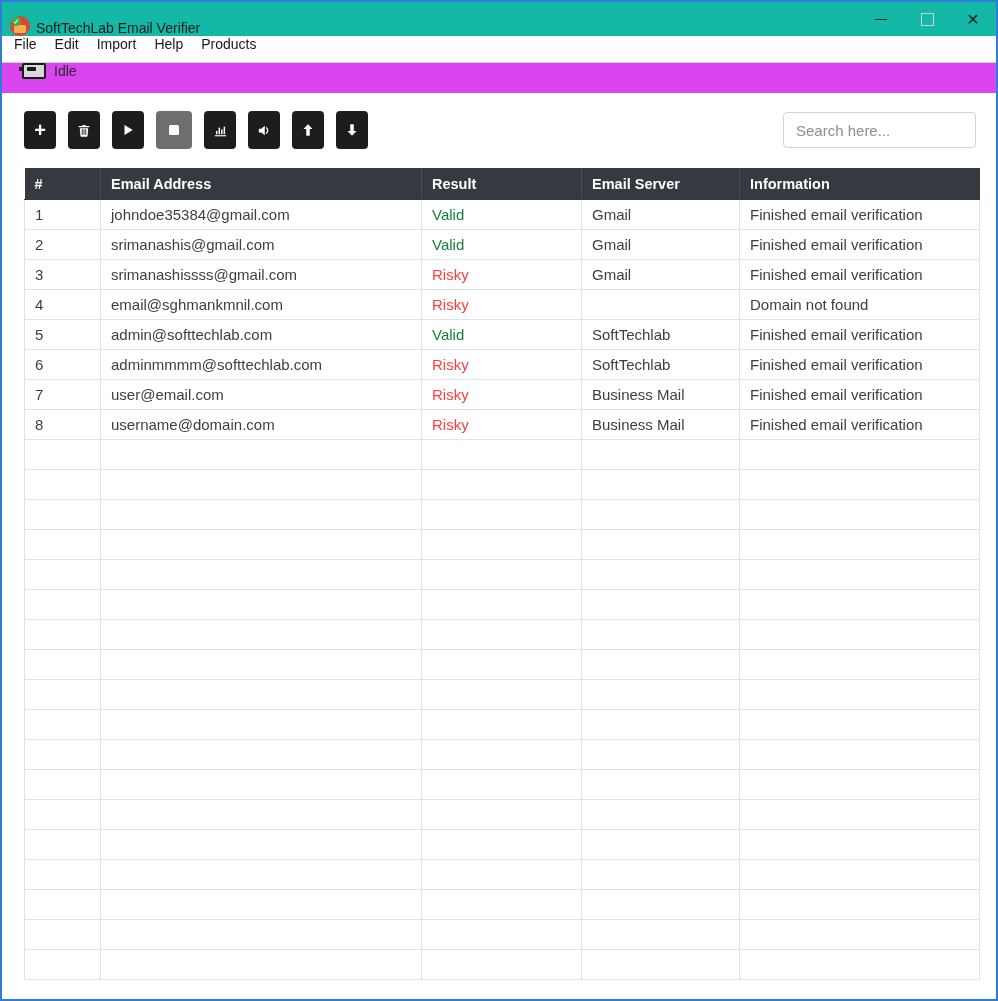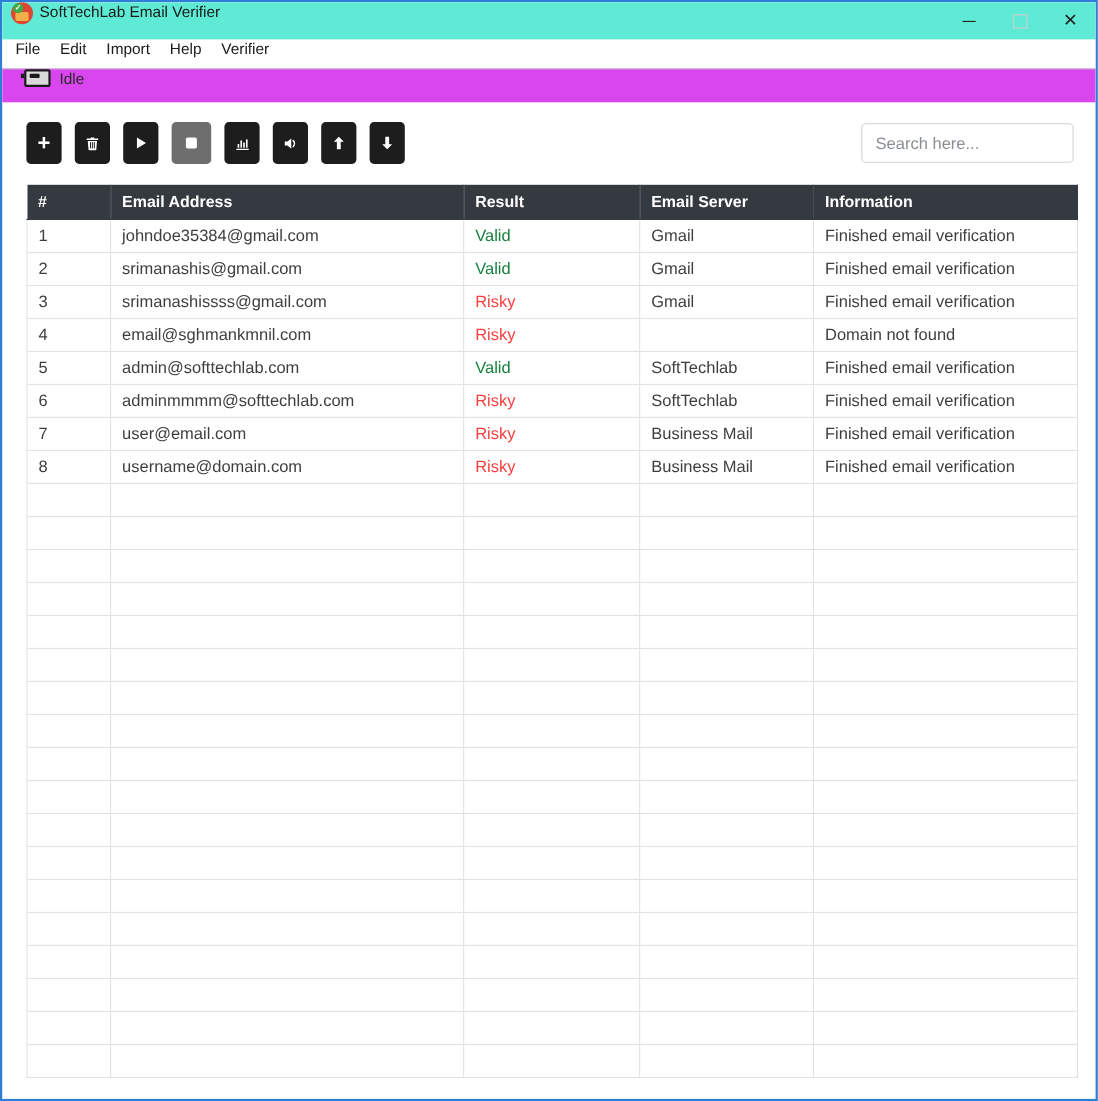--- a/index.html
+++ b/index.html
@@ -3,21 +3,21 @@
 <meta charset="utf-8">
 <style>
   html,body{margin:0;padding:0;}
   body{
     width:998px;height:1001px;box-sizing:border-box;
     border:2px solid #2e7ed8;background:#fff;overflow:hidden;
     font-family:"Liberation Sans",sans-serif;color:#222;
     position:relative;
   }
   
-  .titlebar{height:34px;display:flex;align-items:flex-start;background:#5eead4;}
+  .titlebar{height:34px;display:flex;align-items:flex-end;background:#14b8a6;}
   .app-icon{width:20px;height:20px;border-radius:50%;background:#dd4632;margin-left:8px;position:relative;flex:0 0 auto;}
   .app-icon .envelope{position:absolute;left:4px;bottom:3px;width:12px;height:8px;background:#f2b04a;border-radius:1.5px;}
   .app-icon .badge{position:absolute;left:2px;top:1px;width:9px;height:9px;border-radius:50%;background:#3fae49;color:#fff;
     font-size:7px;line-height:9px;text-align:center;font-weight:bold;}
   .title-text{margin-left:6px;font-size:14px;color:#1a1a1a;}
   .win-controls{margin-left:auto;display:flex;align-items:center;height:100%;}
   .win-btn{width:46px;height:100%;display:flex;align-items:center;justify-content:center;font-size:14px;color:#222;cursor:pointer;}
   .win-btn.min span{display:block;width:12px;height:0;border-top:1.6px solid #222;}
   .win-btn.max span{display:block;width:11px;height:11px;border:1.4px solid #cfcfcf;}
   .win-btn.close{font-size:16px;}
@@ -79,21 +79,21 @@
         <span>✕</span>
       </div>
   </div>
 </div>
 
 <div class="menubar">
   <span class="menu-item">File</span>
   <span class="menu-item">Edit</span>
   <span class="menu-item">Import</span>
   <span class="menu-item">Help</span>
-  <span class="menu-item">Verifier</span>
+  <span class="menu-item">Products</span>
 </div>
 
 <div class="statusbar">
   <span class="battery"></span>
   <span class="status-label">Idle</span>
 </div>
 
 <div class="toolbar">
   <button class="btn plus">+</button>
 

